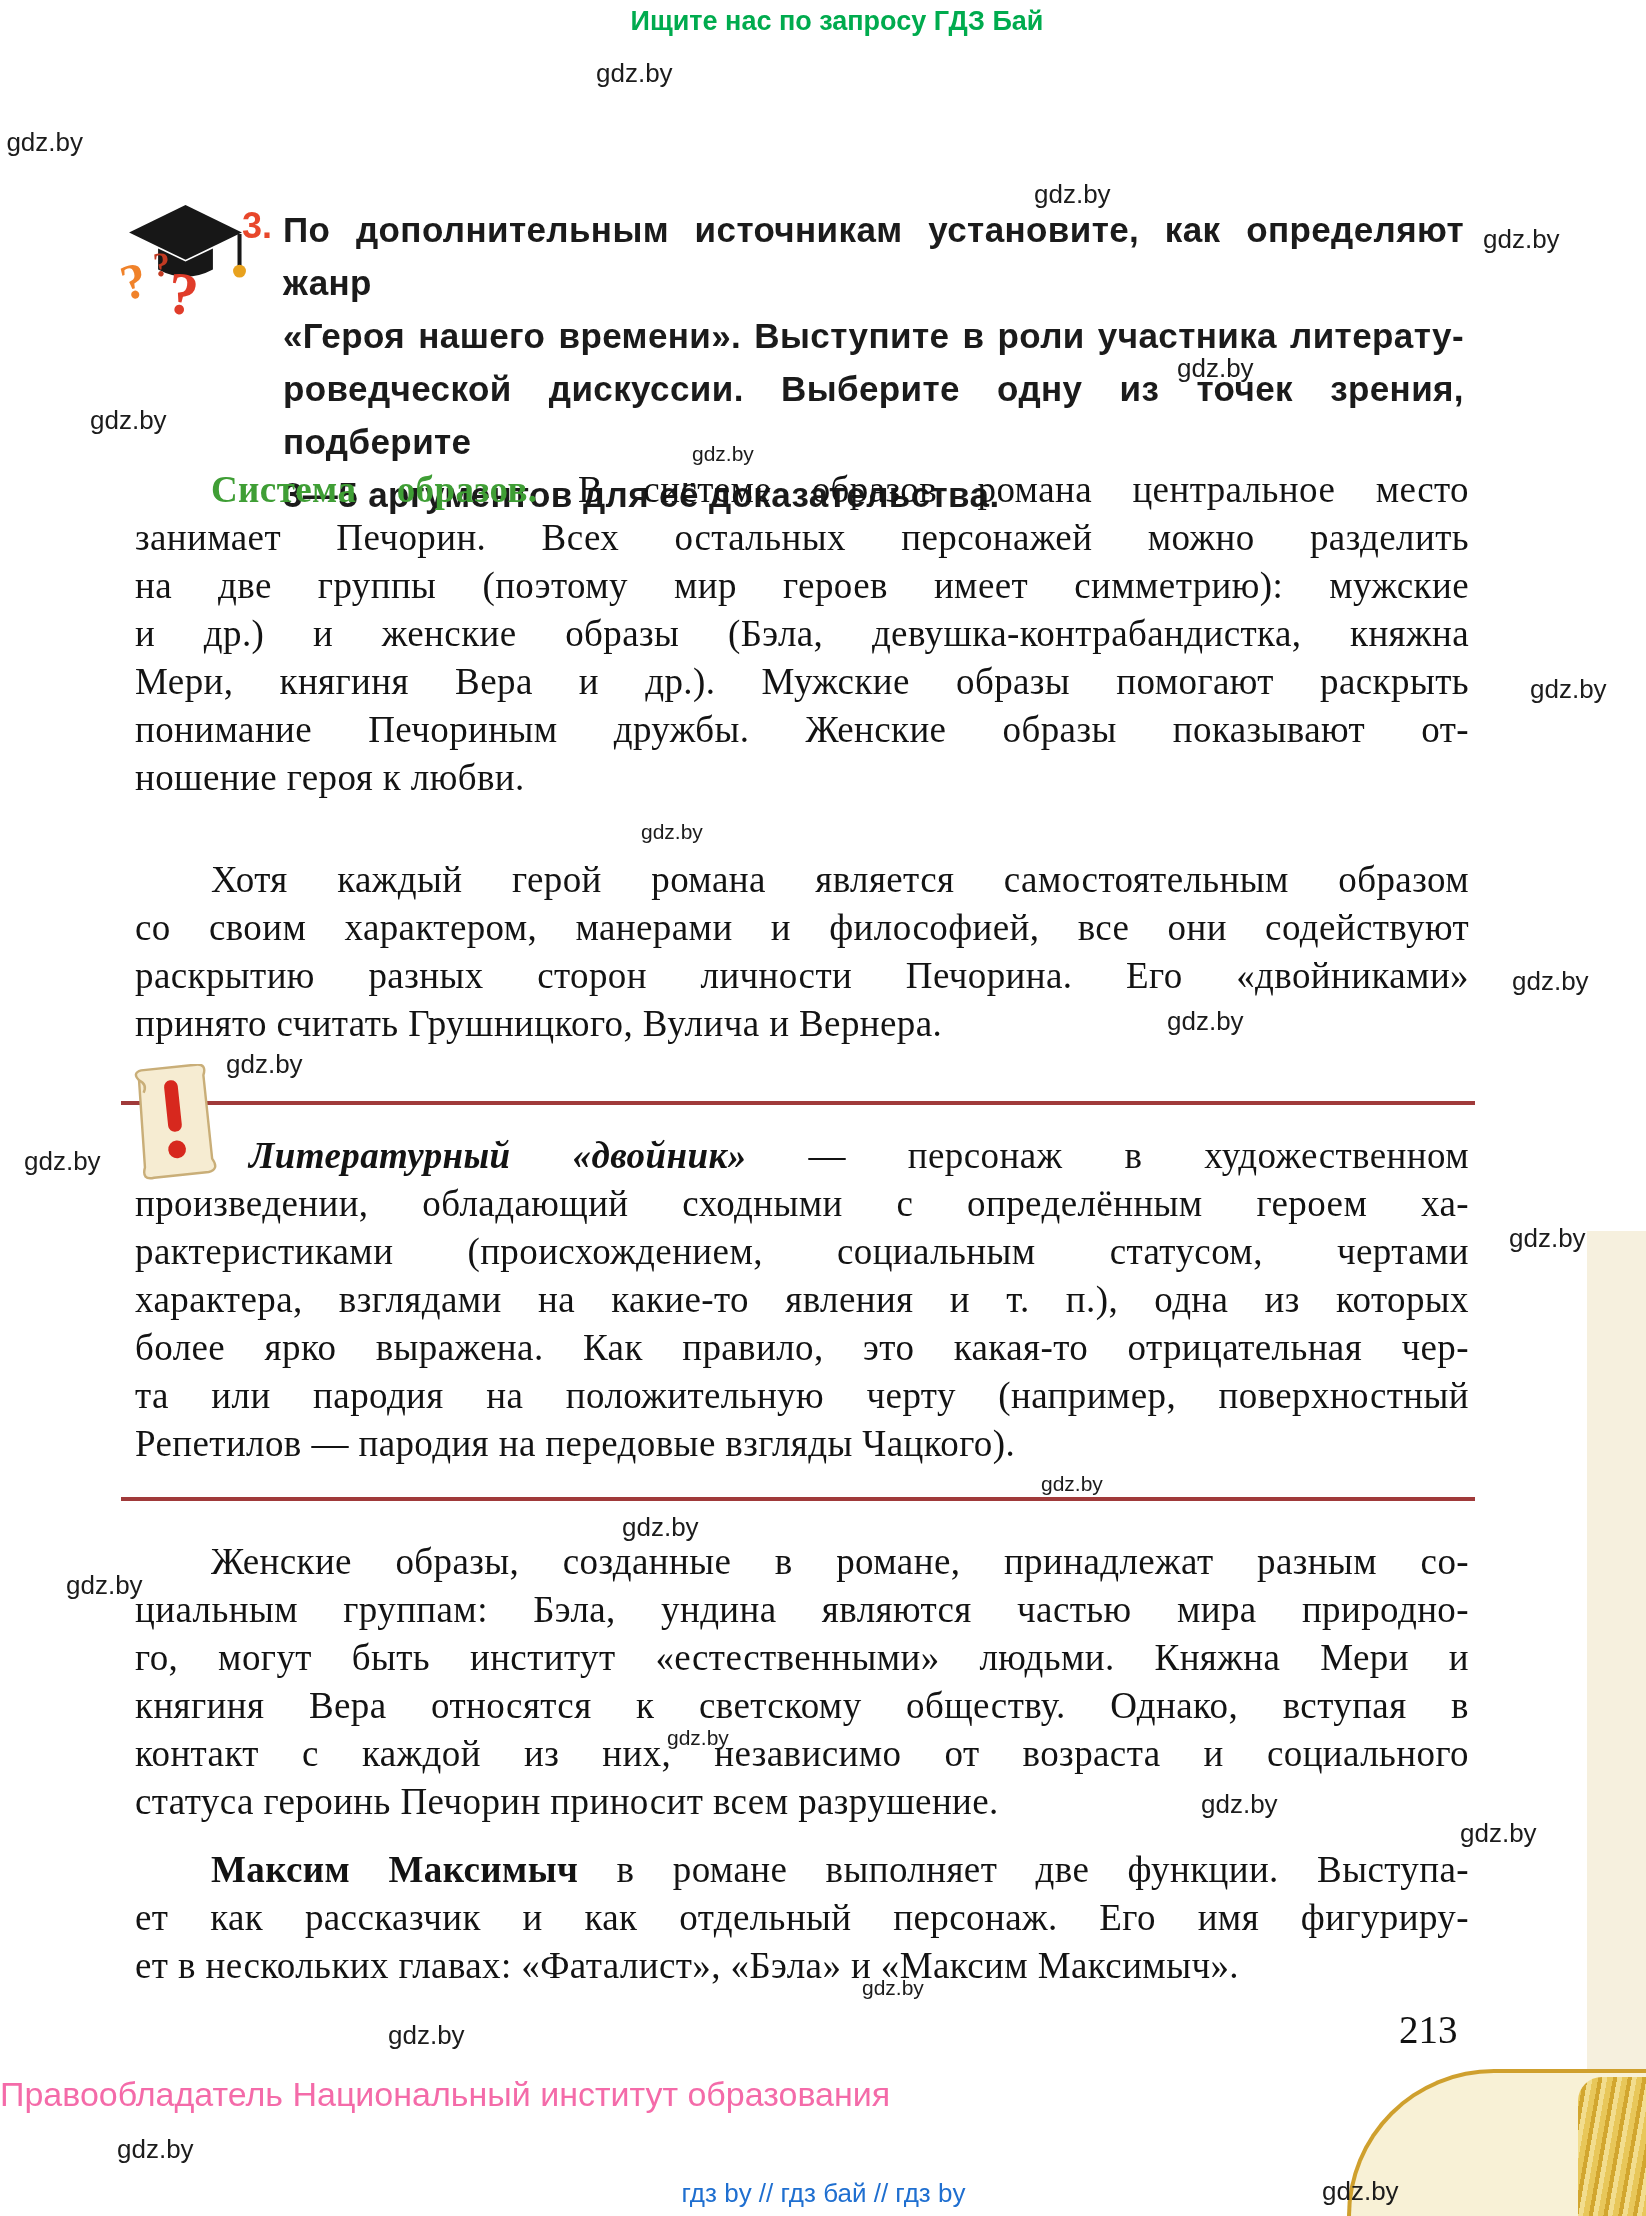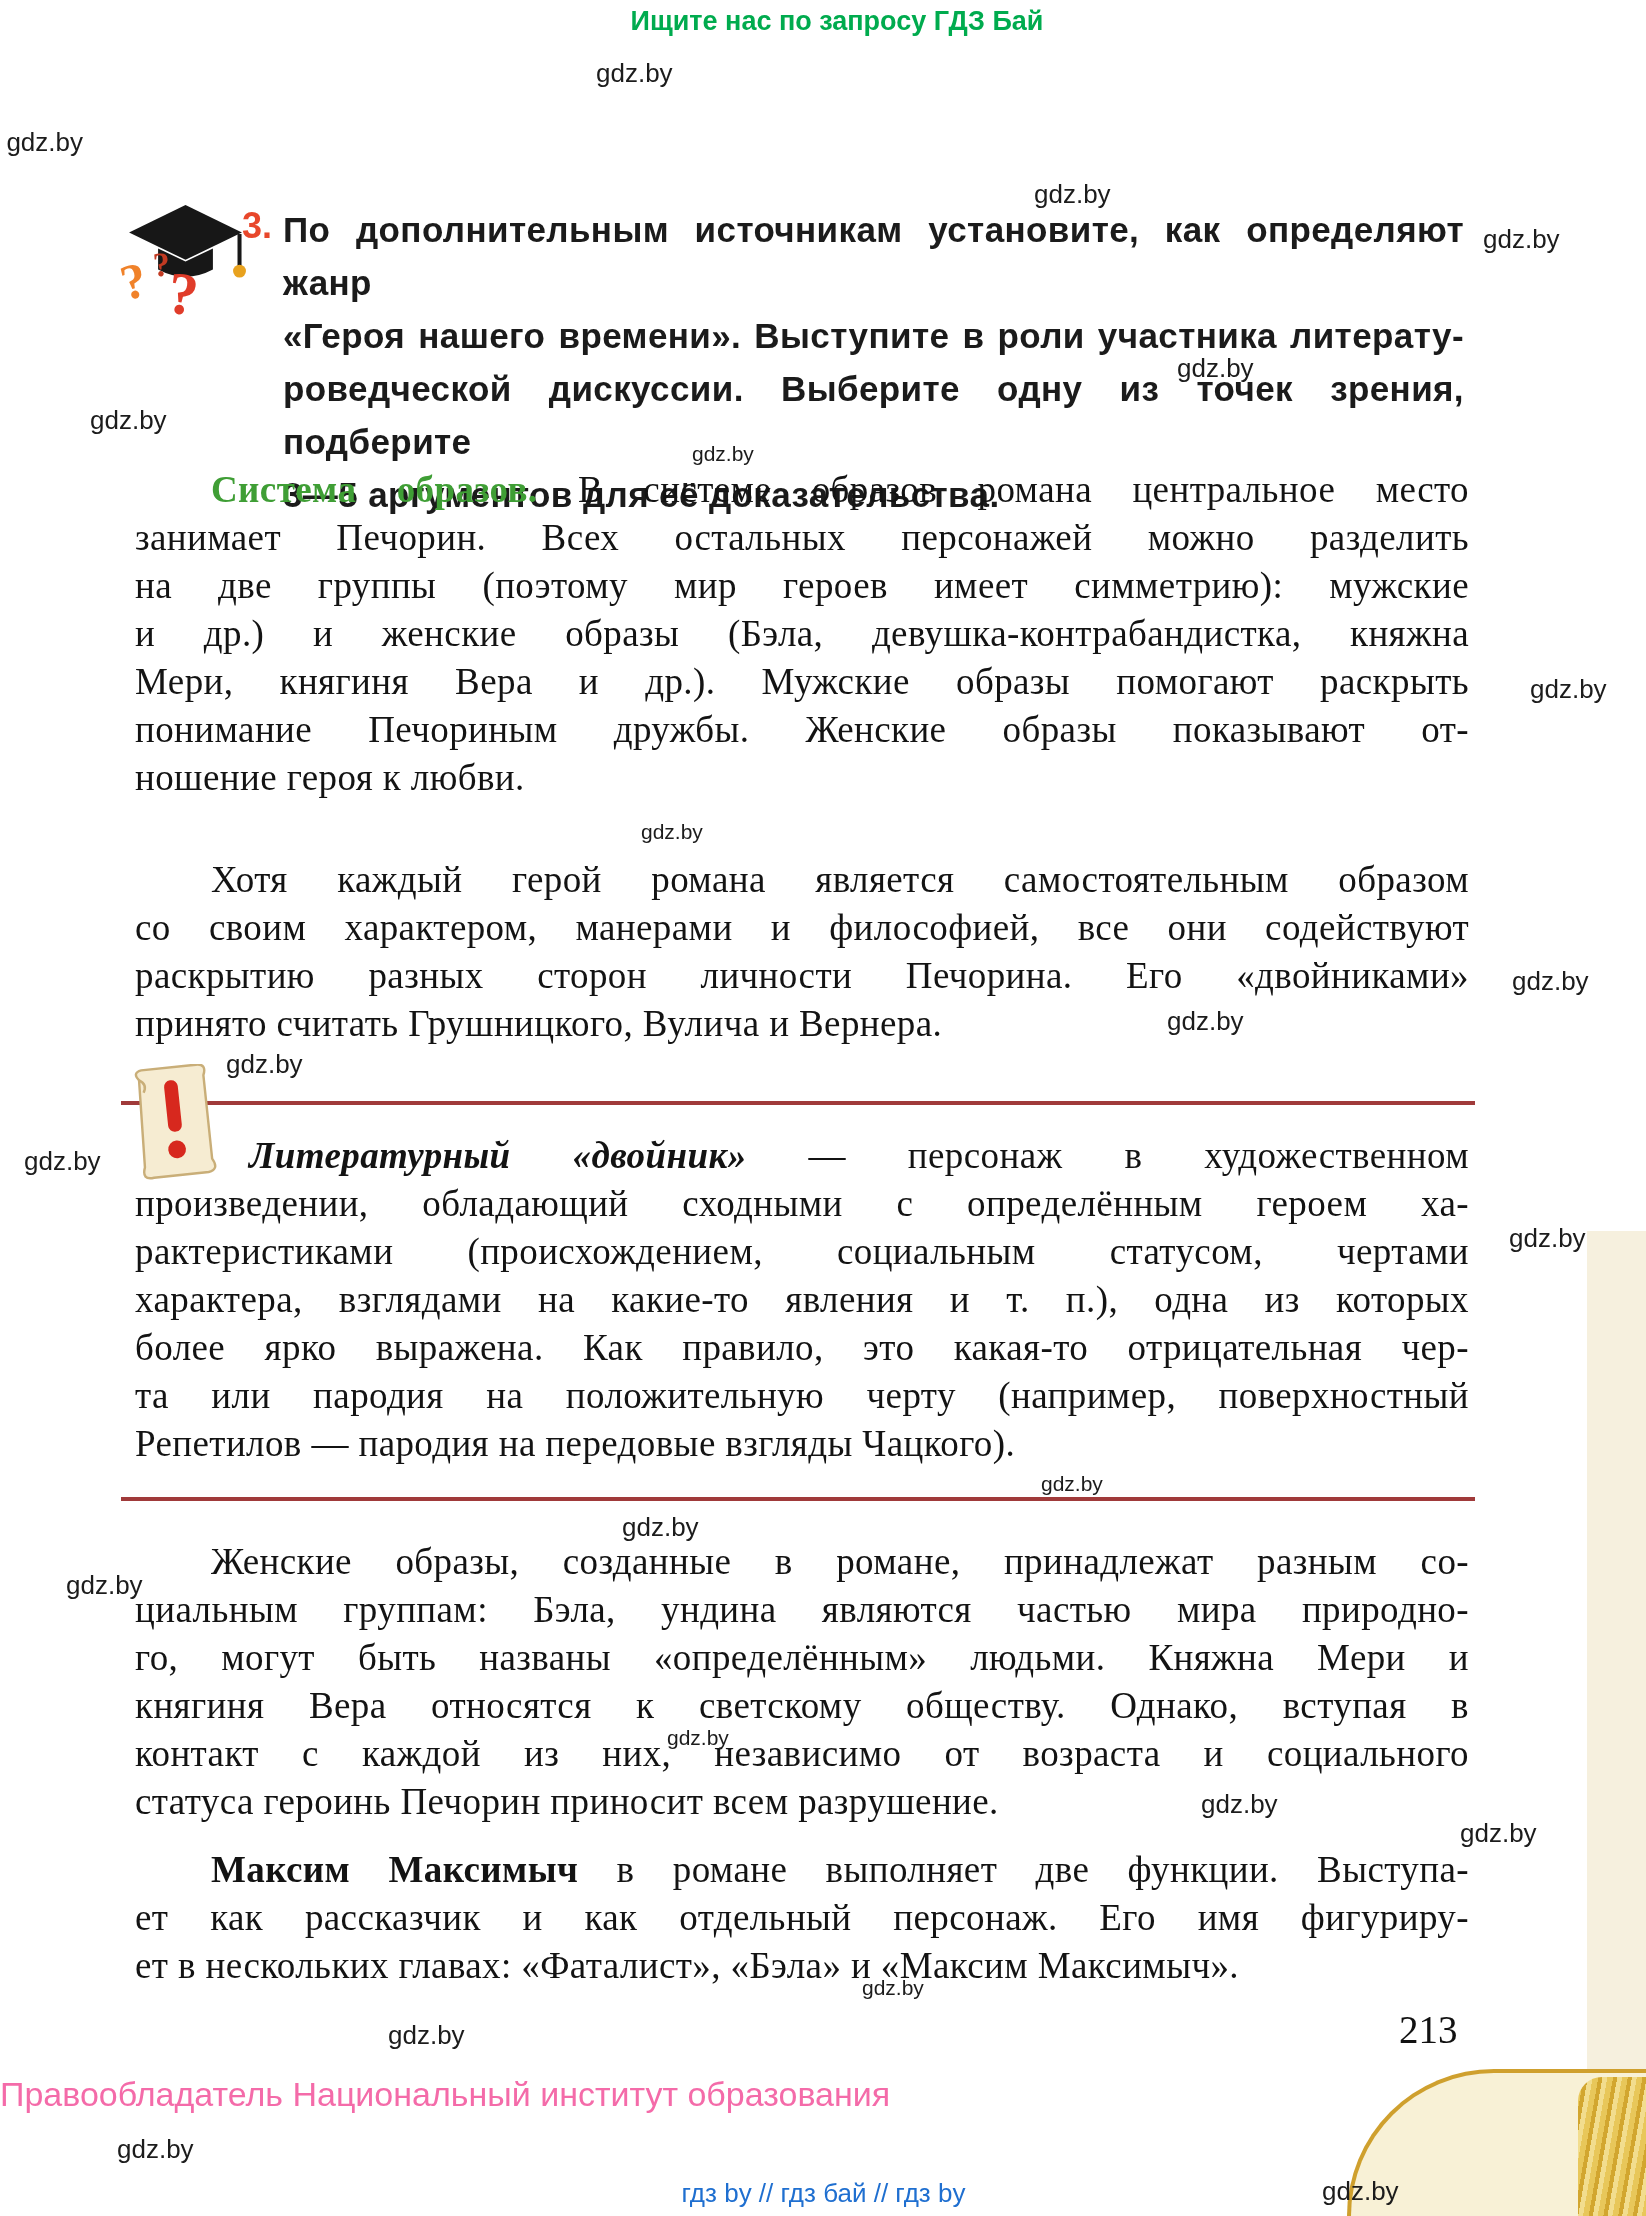--- a/index.html
+++ b/index.html
@@ -178,21 +178,21 @@
       <div class="tline">характера, взглядами на какие-то явления и т. п.), одна из которых</div>
       <div class="tline">более ярко выражена. Как правило, это какая-то отрицательная чер-</div>
       <div class="tline">та или пародия на положительную черту (например, поверхностный</div>
       <div class="tline last">Репетилов — пародия на передовые взгляды Чацкого).</div>
     </div>
   <div class="def-rule bottom"></div>
 
   <div class="para body p3">
       <div class="tline first">Женские образы, созданные в романе, принадлежат разным со-</div>
       <div class="tline">циальным группам: Бэла, ундина являются частью мира природно-</div>
-      <div class="tline">го, могут быть названы «определённым» людьми. Княжна Мери и</div>
+      <div class="tline">го, могут быть институт «естественными» людьми. Княжна Мери и</div>
       <div class="tline">княгиня Вера относятся к светскому обществу. Однако, вступая в</div>
       <div class="tline">контакт с каждой из них, независимо от возраста и социального</div>
       <div class="tline last">статуса героинь Печорин приносит всем разрушение.</div>
     </div>
   <div class="para body p4">
       <div class="tline first"><span class="lead">Максим Максимыч</span> в романе выполняет две функции. Выступа-</div>
       <div class="tline">ет как рассказчик и как отдельный персонаж. Его имя фигуриру-</div>
       <div class="tline last">ет в нескольких главах: «Фаталист», «Бэла» и «Максим Максимыч».</div>
     </div>
 

